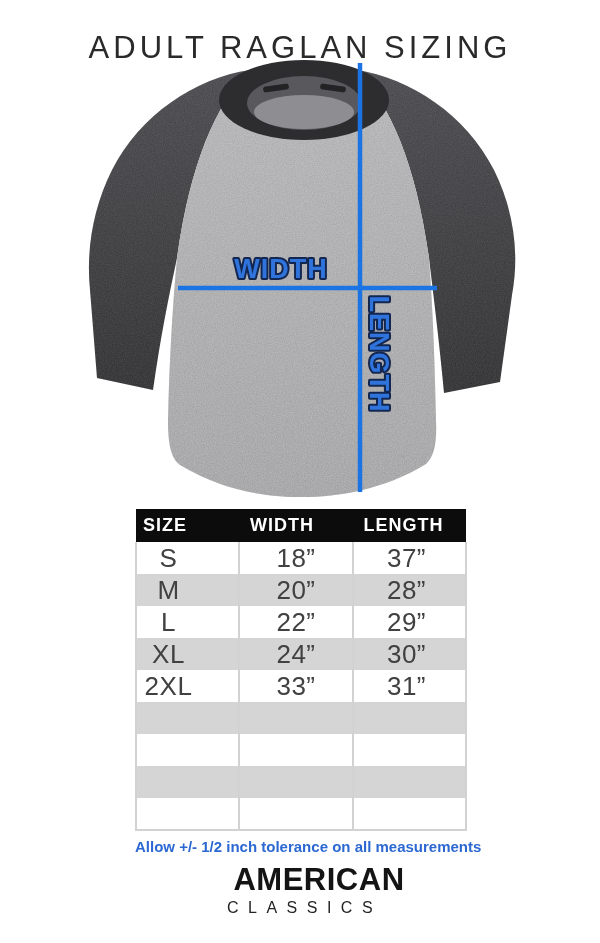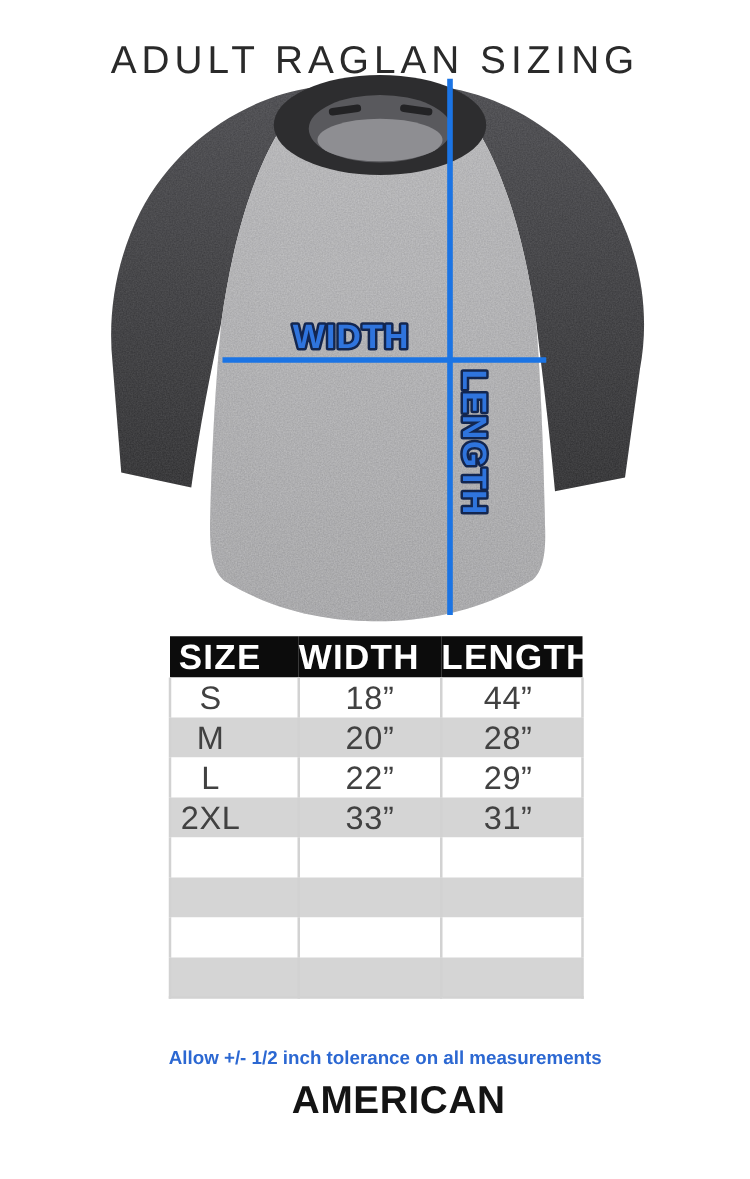--- a/index.html
+++ b/index.html
@@ -16,21 +16,21 @@
   #shirt-svg { position:absolute; top:0; left:0; }
 
   
   #size-table {
     position:absolute; left:135px; top:509px; width:330px;
     border-collapse:collapse; table-layout:fixed;
   }
   #size-table thead tr { height:33px; }
   #size-table th {
     background:#0c0c0c; color:#ffffff; font-weight:700;
-    font-size:28px; letter-spacing:1px; padding:0; text-align:center;
+    font-size:18px; letter-spacing:1px; padding:0; text-align:center;
   }
   #size-table th.c1 { text-align:left; padding-left:7px; }
   #size-table th.c2 { padding-right:28px; }
   #size-table th.c3 { padding-right:12px; }
   #size-table tbody tr { height:32px; background:#ffffff; }
   #size-table tbody tr:nth-child(even) { background:#d5d5d5; }
   #size-table td {
     padding:0; font-size:26px; font-weight:300; color:#414141;
     text-align:center; letter-spacing:0.5px;
     border-left:2px solid #d2d2d2; border-right:2px solid #d2d2d2;
@@ -148,33 +148,38 @@
       <tr>
         <th class="c1">SIZE</th>
         <th class="c2">WIDTH</th>
         <th class="c3">LENGTH</th>
       </tr>
     </thead>
     <tbody>
       <tr>
         <td class="c1">S</td>
         <td class="c2">18”</td>
-        <td class="c3">44”</td>
+        <td class="c3">37”</td>
       </tr>
       <tr>
         <td class="c1">M</td>
         <td class="c2">20”</td>
         <td class="c3">28”</td>
       </tr>
       <tr>
         <td class="c1">L</td>
         <td class="c2">22”</td>
         <td class="c3">29”</td>
       </tr>
       <tr>
+        <td class="c1">XL</td>
+        <td class="c2">24”</td>
+        <td class="c3">30”</td>
+      </tr>
+      <tr>
         <td class="c1">2XL</td>
         <td class="c2">33”</td>
         <td class="c3">31”</td>
       </tr>
       <tr>
         <td class="c1"></td>
         <td class="c2"></td>
         <td class="c3"></td>
       </tr>
       <tr>
@@ -192,15 +197,16 @@
         <td class="c2"></td>
         <td class="c3"></td>
       </tr>
     </tbody>
   </table>
 
   <div class="note">Allow +/- 1/2 inch tolerance on all measurements</div>
 
   <div class="brand">
     <div class="brand-name">AMERICAN</div>
+    <div class="brand-sub">CLASSICS</div>
   </div>
 
 </div>
 
 </body></html>

